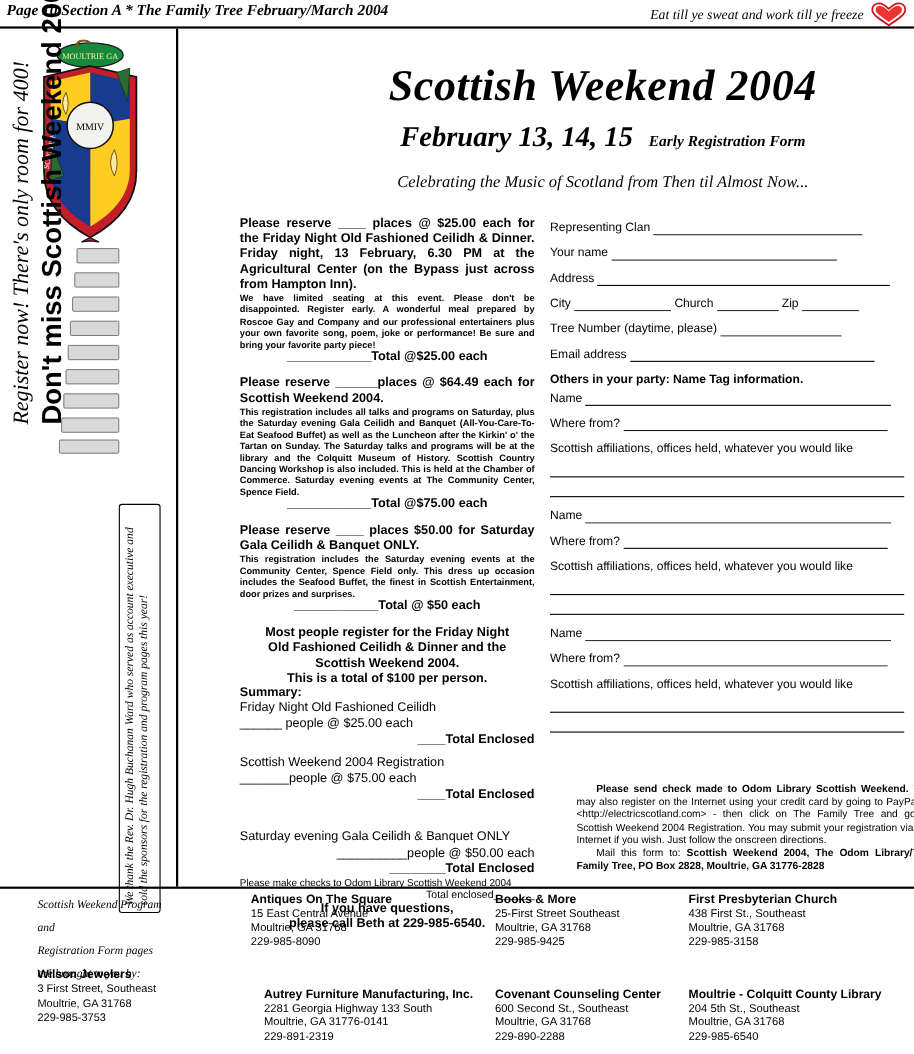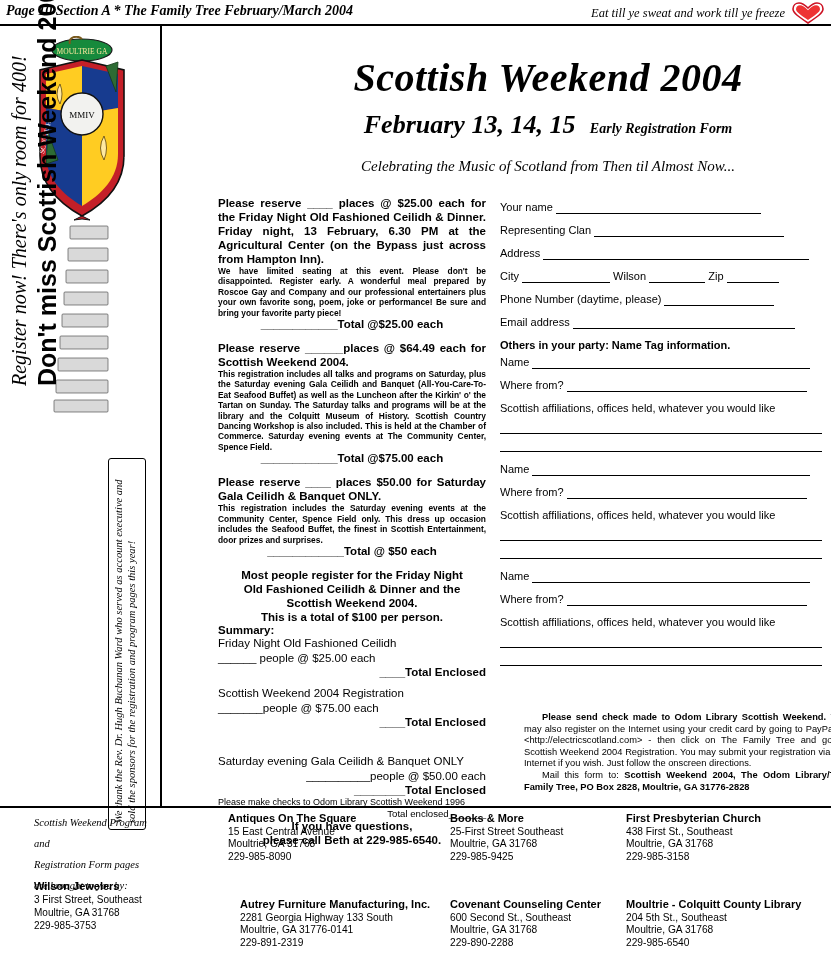--- a/index.html
+++ b/index.html
@@ -174,55 +174,55 @@
     <p class="right-tot">____Total Enclosed</p>
 
     <p class="sumline" style="margin-top:8px;">Scottish Weekend 2004 Registration</p>
     <p class="sumline">_______people @ $75.00 each</p>
     <p class="right-tot">____Total Enclosed</p>
 
     <p class="sumline" style="margin-top:26px;">Saturday evening Gala Ceilidh &amp; Banquet ONLY</p>
     <p class="sumline" style="text-align:right;">__________people @ $50.00 each</p>
     <p class="right-tot">________Total Enclosed</p>
 
-    <p class="makechecks">Please make checks to Odom Library Scottish Weekend 1996</p>
+    <p class="makechecks">Please make checks to Odom Library Scottish Weekend 2004</p>
     <p class="totenc">Total enclosed_______</p>
 
     <p class="questions">If you have questions,</p>
     <p class="questions" style="margin-top:0;">please call Beth at 229-985-6540.</p>
   </div>
 
   <div class="right">
 
     <div class="frow">
+      <span class="lbl">Representing Clan</span>
+      <span class="fill" style="width:190px"></span>
+    </div>
+
+    <div class="frow">
       <span class="lbl">Your name</span>
       <span class="fill" style="width:205px"></span>
     </div>
 
     <div class="frow">
-      <span class="lbl">Representing Clan</span>
-      <span class="fill" style="width:190px"></span>
-    </div>
-
-    <div class="frow">
       <span class="lbl">Address</span>
       <span class="fill" style="width:266px"></span>
     </div>
 
     <div class="frow">
       <span class="lbl">City</span>
       <span class="fill" style="width:88px"></span>
-      <span class="lbl">Wilson</span>
+      <span class="lbl">Church</span>
       <span class="fill" style="width:56px"></span>
       <span class="lbl">Zip</span>
       <span class="fill" style="width:52px"></span>
     </div>
 
     <div class="frow">
-      <span class="lbl">Phone Number (daytime, please)</span>
+      <span class="lbl">Tree Number (daytime, please)</span>
       <span class="fill" style="width:110px"></span>
     </div>
 
     <div class="frow">
       <span class="lbl">Email address</span>
       <span class="fill" style="width:222px"></span>
     </div>
 
     <div class="others">Others in your party:  Name Tag information.</div>
 

